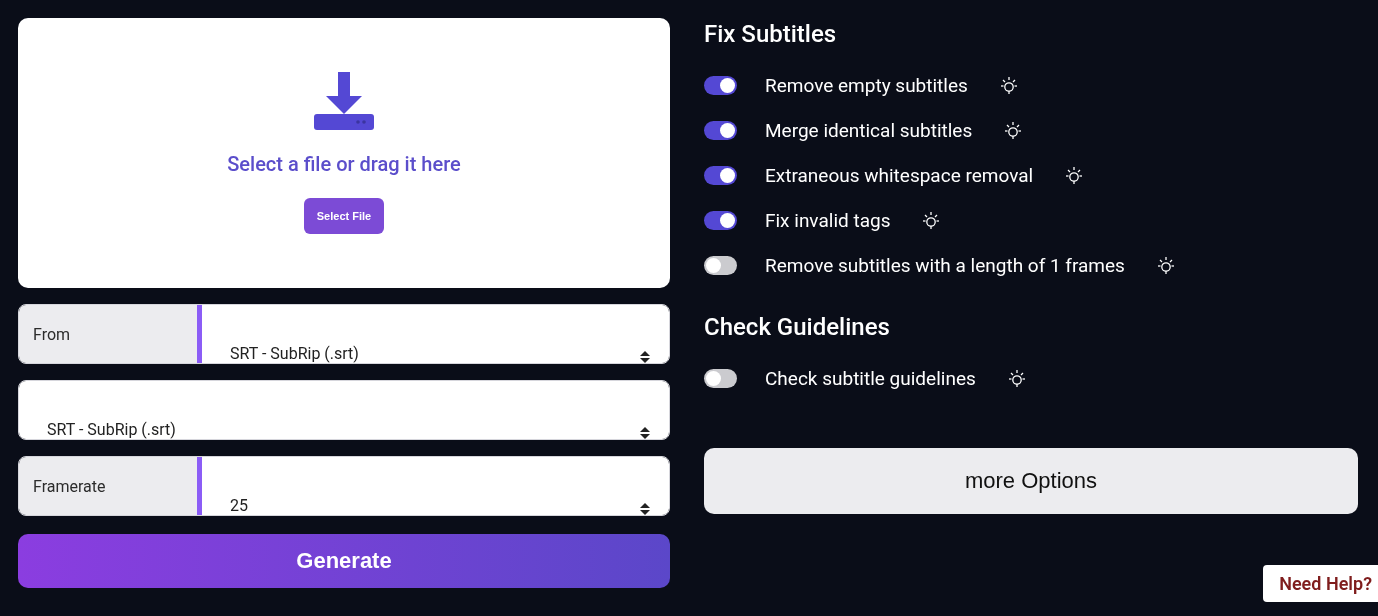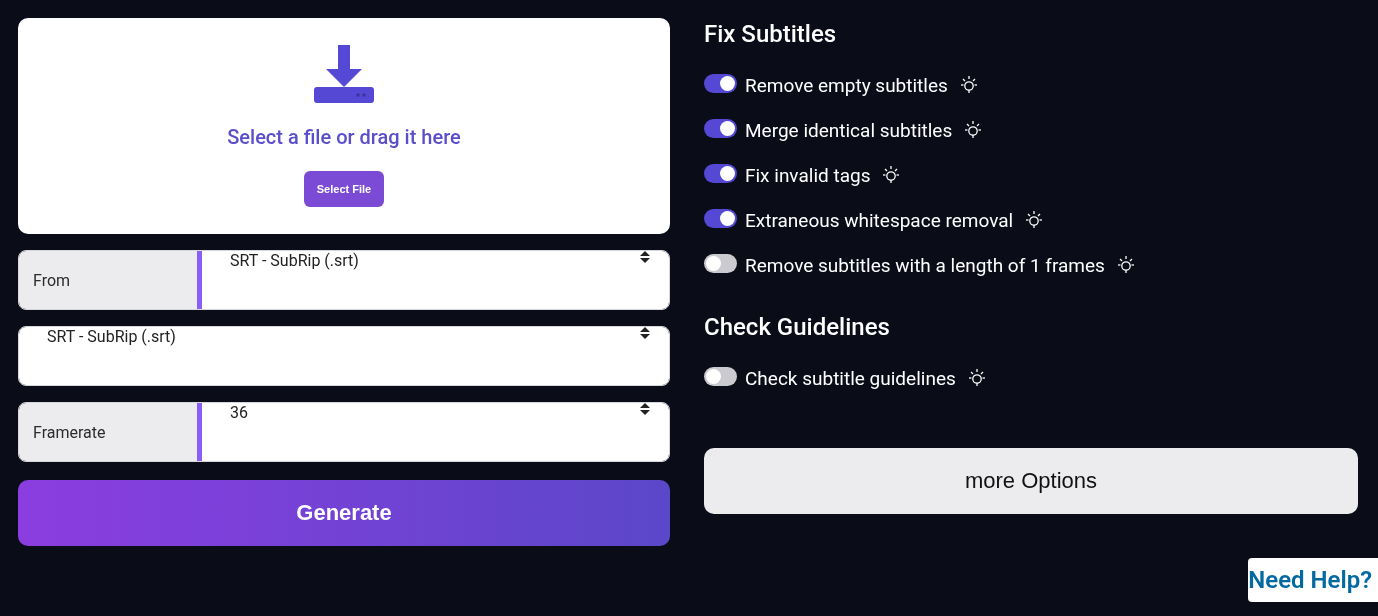--- a/index.html
+++ b/index.html
@@ -23,21 +23,21 @@
     flex-direction: column;
   }
   .right-col {
     flex: 1;
     padding-top: 2px;
   }
   
   .upload-card {
     background: #fff;
     border-radius: 10px;
-    height: 216px;
+    height: 270px;
     display: flex;
     flex-direction: column;
     align-items: center;
     justify-content: center;
     gap: 22px;
   }
   .upload-card svg { display: block; }
   .upload-text {
     color: #5b4ecb;
     font-size: 20px;
@@ -71,21 +71,21 @@
     display: flex;
     align-items: center;
     padding-left: 14px;
     border-right: 5px solid #8b5cf6;
   }
   .field-value {
     flex: 1;
     background: #fff;
     color: #222;
     display: flex;
-    align-items: flex-start;
+    align-items: flex-end;
     justify-content: space-between;
     padding: 0 18px 0 28px;
     font-size: 16px;
     cursor: pointer;
   }
   .caret {
     width: 12px;
     display: flex;
     flex-direction: column;
     align-items: center;
@@ -94,39 +94,40 @@
   .caret .up, .caret .down {
     width: 0; height: 0;
     border-left: 5px solid transparent;
     border-right: 5px solid transparent;
   }
   .caret .up { border-bottom: 5px solid #222; }
   .caret .down { border-top: 5px solid #222; }
   
   .generate-btn {
     margin-top: 18px;
-    height: 66px;
+    height: 54px;
     border: none;
     border-radius: 10px;
     background: linear-gradient(90deg, #8b3de0 0%, #5b47c9 100%);
     color: #fff;
     font-size: 22px;
     font-weight: 700;
     cursor: pointer;
   }
   
   .section-title {
     font-size: 24px;
     font-weight: 500;
     margin-bottom: 26px;
     color: #fff;
   }
   .toggle-row {
     display: flex;
-    gap: 8px;
+    align-items: center;
+    gap: 28px;
     margin-bottom: 22px;
   }
   .toggle {
     width: 33px;
     height: 19px;
     border-radius: 10px;
     position: relative;
     cursor: pointer;
     flex-shrink: 0;
   }
@@ -163,24 +164,24 @@
     color: #111;
     font-size: 22px;
     font-weight: 500;
     cursor: pointer;
   }
   .help-tab {
     position: absolute;
     right: 0;
     bottom: 14px;
     background: #fff;
-    color: #0369a1;
-    font-size: 24px;
+    color: #7f1d1d;
+    font-size: 18px;
     font-weight: 600;
-    padding: 8px 6px 8px 0;
+    padding: 8px 6px 8px 16px;
     border-top-left-radius: 4px;
     border-bottom-left-radius: 4px;
     cursor: pointer;
   }
 </style>
 </head>
 <body>
 
 <div class="container">
   <div class="left-col">
@@ -218,21 +219,21 @@
         <span class="caret">
             <span class="up"></span>
             <span class="down"></span>
           </span>
       </div>
     </div>
 
     <div class="field-row">
       <div class="field-label">Framerate</div>
       <div class="field-value">
-        <span>36</span>
+        <span>25</span>
         <span class="caret">
             <span class="up"></span>
             <span class="down"></span>
           </span>
       </div>
     </div>
 
     <button class="generate-btn">Generate</button>
   </div>
 
@@ -276,41 +277,41 @@
               <line x1="15" y1="7" x2="17" y2="5"></line>
             </g>
           </svg>
         </span>
     </div>
 
     <div class="toggle-row">
       <div class="toggle on">
           <div class="knob"></div>
         </div>
+      <span class="toggle-label">Extraneous whitespace removal</span>
+      <span class="bulb">
+          <svg width="22" height="22" viewBox="0 0 22 22">
+            <g stroke="#fff" stroke-width="1.3" fill="none">
+              <circle cx="11" cy="12" r="4.2"></circle>
+              <line x1="11" y1="16" x2="11" y2="19"></line>
+              <line x1="11" y1="2" x2="11" y2="5"></line>
+              <line x1="3" y1="11" x2="5.5" y2="11"></line>
+              <line x1="16.5" y1="11" x2="19" y2="11"></line>
+              <line x1="5" y1="5" x2="7" y2="7"></line>
+              <line x1="15" y1="7" x2="17" y2="5"></line>
+            </g>
+          </svg>
+        </span>
+    </div>
+
+    <div class="toggle-row">
+      <div class="toggle on">
+          <div class="knob"></div>
+        </div>
       <span class="toggle-label">Fix invalid tags</span>
-      <span class="bulb">
-          <svg width="22" height="22" viewBox="0 0 22 22">
-            <g stroke="#fff" stroke-width="1.3" fill="none">
-              <circle cx="11" cy="12" r="4.2"></circle>
-              <line x1="11" y1="16" x2="11" y2="19"></line>
-              <line x1="11" y1="2" x2="11" y2="5"></line>
-              <line x1="3" y1="11" x2="5.5" y2="11"></line>
-              <line x1="16.5" y1="11" x2="19" y2="11"></line>
-              <line x1="5" y1="5" x2="7" y2="7"></line>
-              <line x1="15" y1="7" x2="17" y2="5"></line>
-            </g>
-          </svg>
-        </span>
-    </div>
-
-    <div class="toggle-row">
-      <div class="toggle on">
-          <div class="knob"></div>
-        </div>
-      <span class="toggle-label">Extraneous whitespace removal</span>
       <span class="bulb">
           <svg width="22" height="22" viewBox="0 0 22 22">
             <g stroke="#fff" stroke-width="1.3" fill="none">
               <circle cx="11" cy="12" r="4.2"></circle>
               <line x1="11" y1="16" x2="11" y2="19"></line>
               <line x1="11" y1="2" x2="11" y2="5"></line>
               <line x1="3" y1="11" x2="5.5" y2="11"></line>
               <line x1="16.5" y1="11" x2="19" y2="11"></line>
               <line x1="5" y1="5" x2="7" y2="7"></line>
               <line x1="15" y1="7" x2="17" y2="5"></line>

